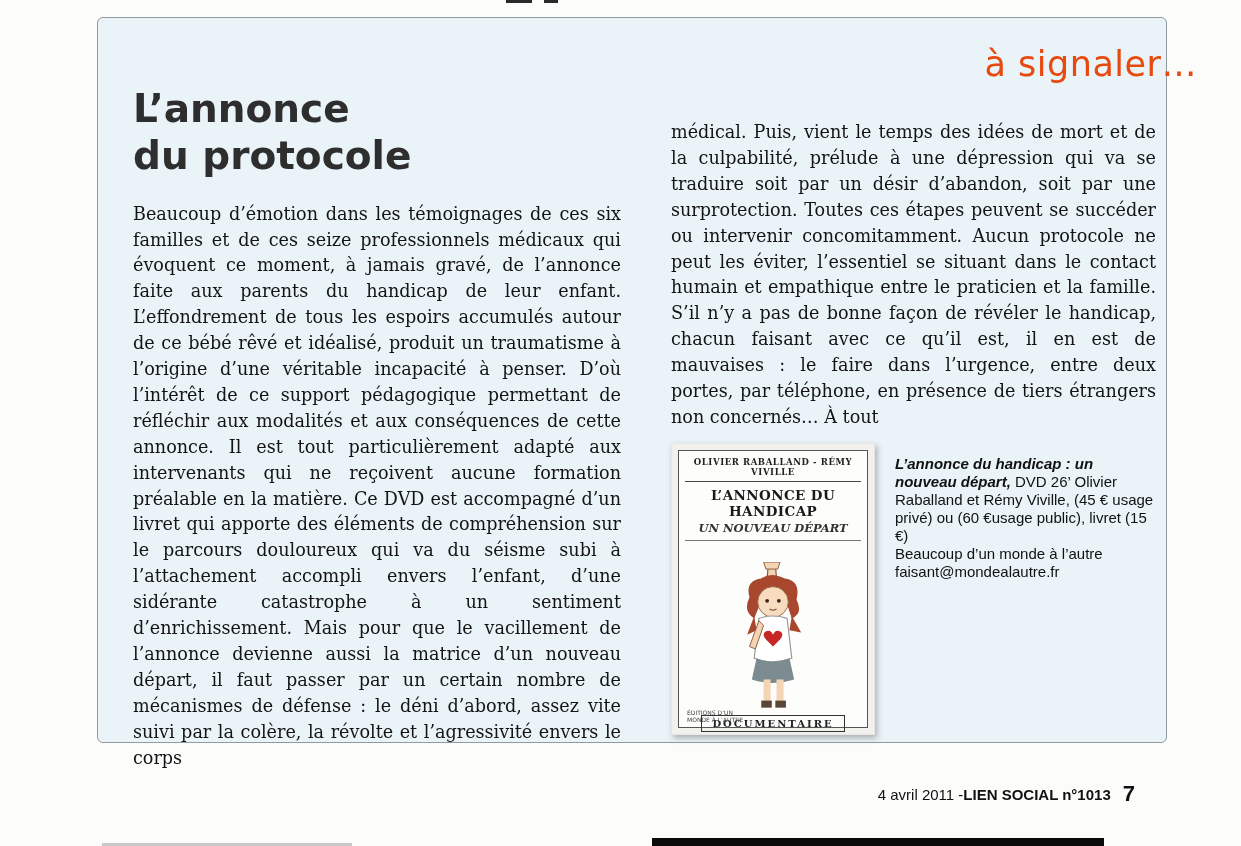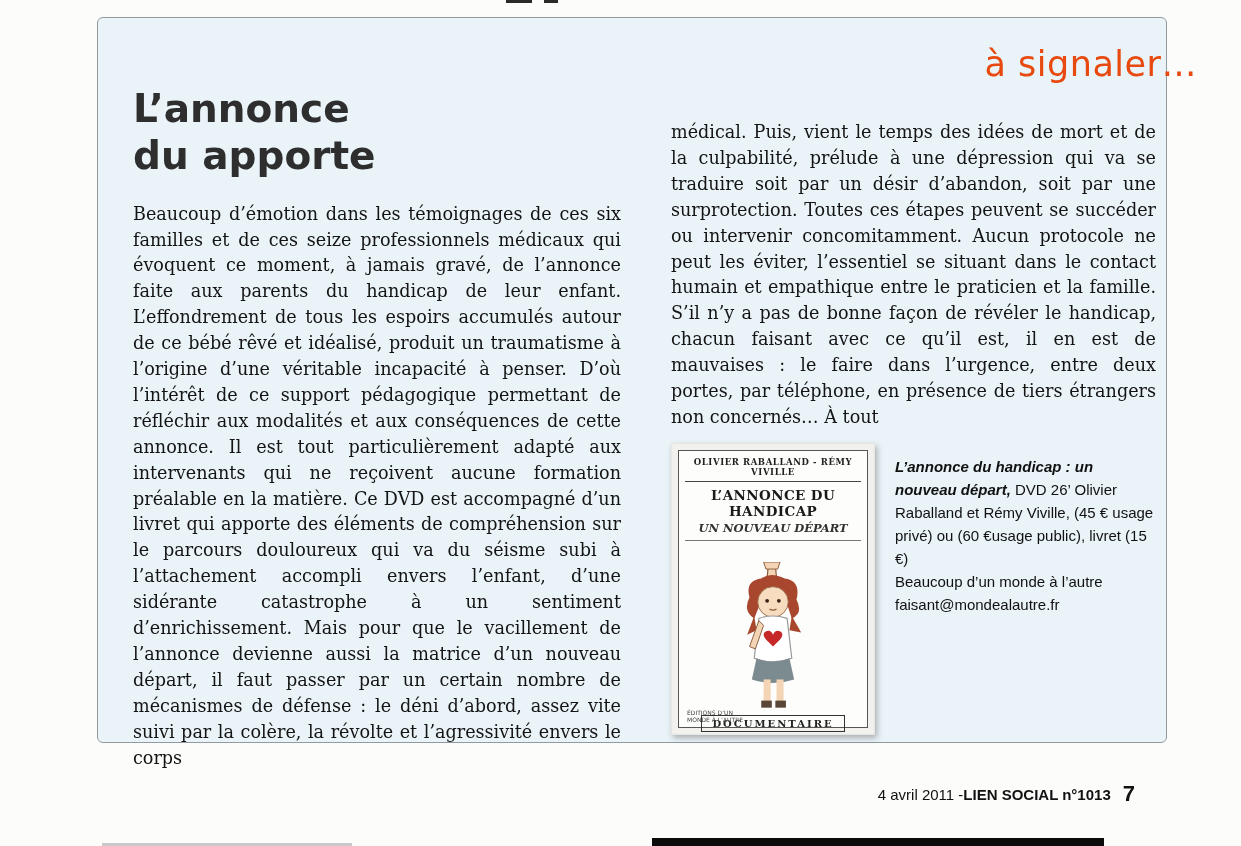--- a/index.html
+++ b/index.html
@@ -68,21 +68,21 @@
     letter-spacing:2px;color:#222;margin-top:4px;
   }
   .dvd-publisher{
     position:absolute;left:8px;bottom:4px;text-align:left;
     font-family:"DejaVu Sans",sans-serif;font-size:6px;line-height:7px;
     color:#444;width:60px;text-transform:uppercase;
   }
   .caption{
     margin-top:24px;
     font-family:"Liberation Sans","DejaVu Sans",sans-serif;
-    font-size:15px;line-height:23px;color:#111;text-align:left;
+    font-size:15px;line-height:18px;color:#111;text-align:left;
   }
   .caption .cap-title{font-weight:bold;font-style:italic;}
   .caption .cap-line{display:block;}
   .footer{
     position:absolute;top:781px;right:106px;
     font-family:"Liberation Sans","DejaVu Sans",sans-serif;
     font-size:15px;color:#111;display:flex;align-items:center;
   }
   .footer .journal{font-weight:bold;}
   .footer .page-num{font-weight:bold;font-size:22px;margin-left:12px;}
@@ -93,21 +93,21 @@
 </style>
 </head>
 <body>
 
 <div class="panel"></div>
 
 <div class="section-label">à signaler…</div>
 
 <div class="col col-left">
   <h1 class="article-title">L’annonce
-du apporte</h1>
+du protocole</h1>
   <p class="body-text">Beaucoup d’émotion dans les témoignages de ces six familles et de ces seize professionnels médicaux qui évoquent ce moment, à jamais gravé, de l’annonce faite aux parents du handicap de leur enfant. L’effondrement de tous les espoirs accumulés autour de ce bébé rêvé et idéalisé, produit un traumatisme à l’origine d’une véritable incapacité à penser. D’où l’intérêt de ce support pédagogique permettant de réfléchir aux modalités et aux conséquences de cette annonce. Il est tout particulièrement adapté aux intervenants qui ne reçoivent aucune formation préalable en la matière. Ce DVD est accompagné d’un livret qui apporte des éléments de compréhension sur le parcours douloureux qui va du séisme subi à l’attachement accompli envers l’enfant, d’une sidérante catastrophe à un sentiment d’enrichissement. Mais pour que le vacillement de l’annonce devienne aussi la matrice d’un nouveau départ, il faut passer par un certain nombre de mécanismes de défense : le déni d’abord, assez vite suivi par la colère, la révolte et l’agressivité envers le corps</p>
 </div>
 
 <div class="col col-right">
   <p class="body-text right-top">médical. Puis, vient le temps des idées de mort et de la culpabilité, prélude à une dépression qui va se traduire soit par un désir d’abandon, soit par une surprotection. Toutes ces étapes peuvent se succéder ou intervenir concomitamment. Aucun protocole ne peut les éviter, l’essentiel se situant dans le contact humain et empathique entre le praticien et la famille. S’il n’y a pas de bonne façon de révéler le handicap, chacun faisant avec ce qu’il est, il en est de mauvaises : le faire dans l’urgence, entre deux portes, par téléphone, en présence de tiers étrangers non concernés… À tout</p>
 
   <div class="dvd-scan">
     <div class="dvd-cover">
       <div class="dvd-authors" style="text-transform:uppercase;">Olivier Raballand - Rémy Viville</div>
       <div class="dvd-title">L’ANNONCE DU HANDICAP</div>

